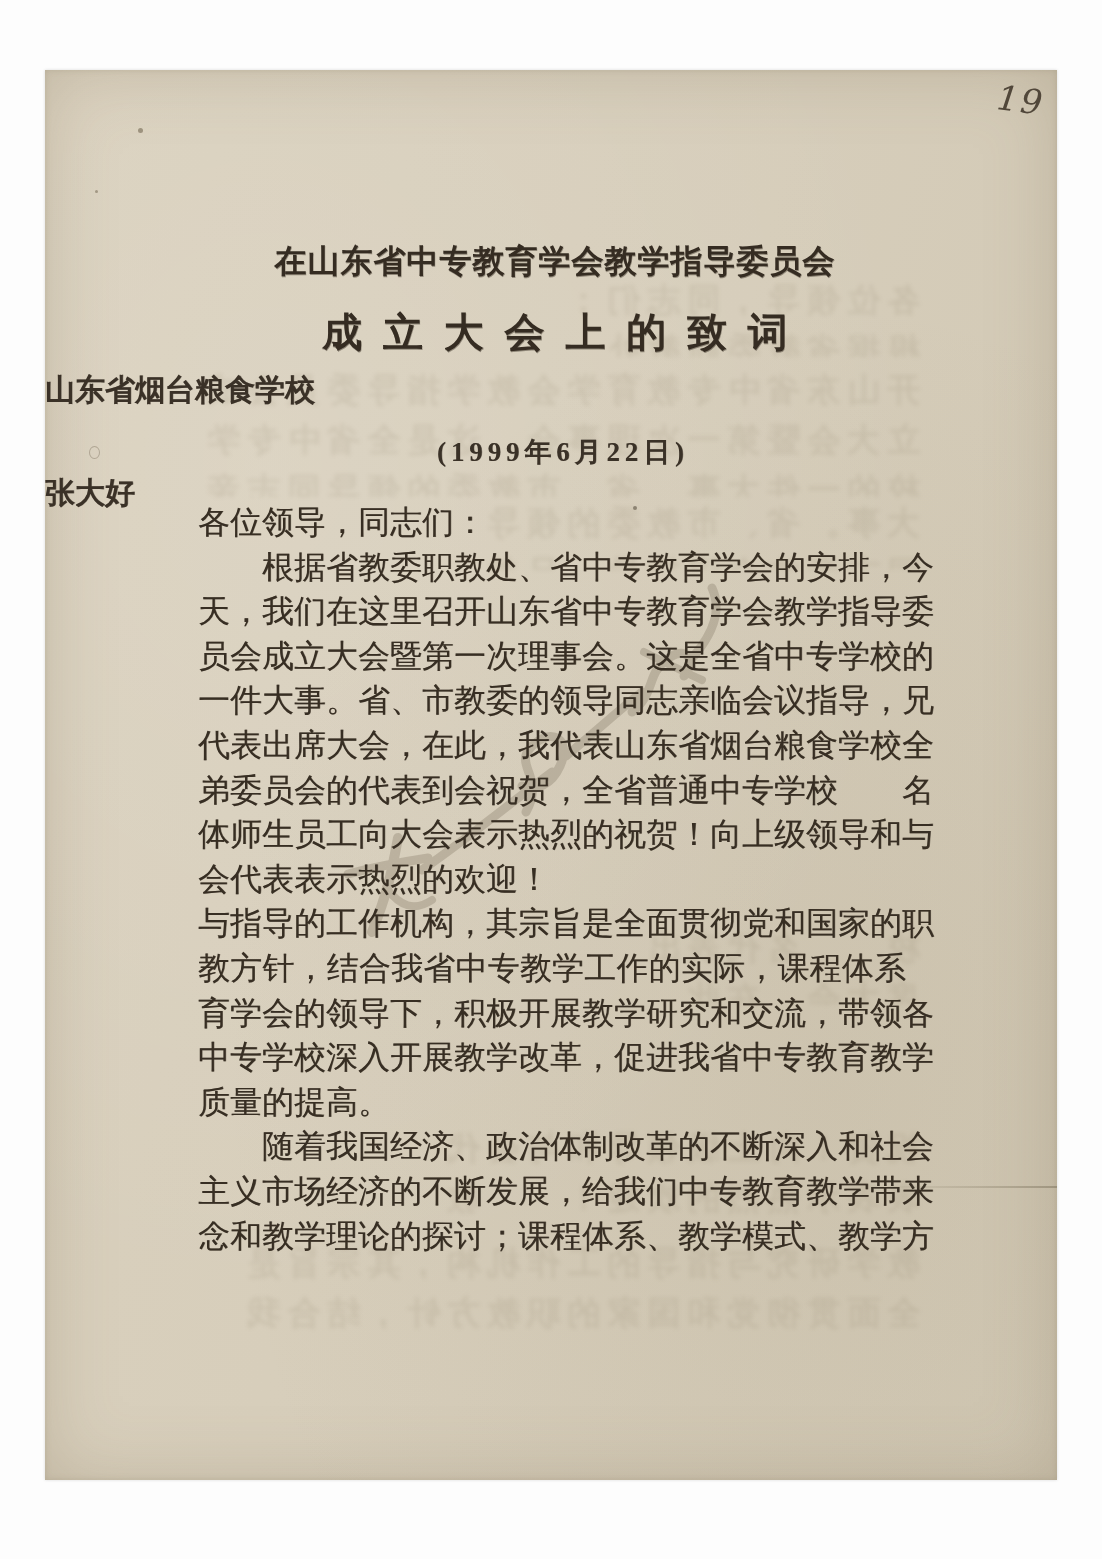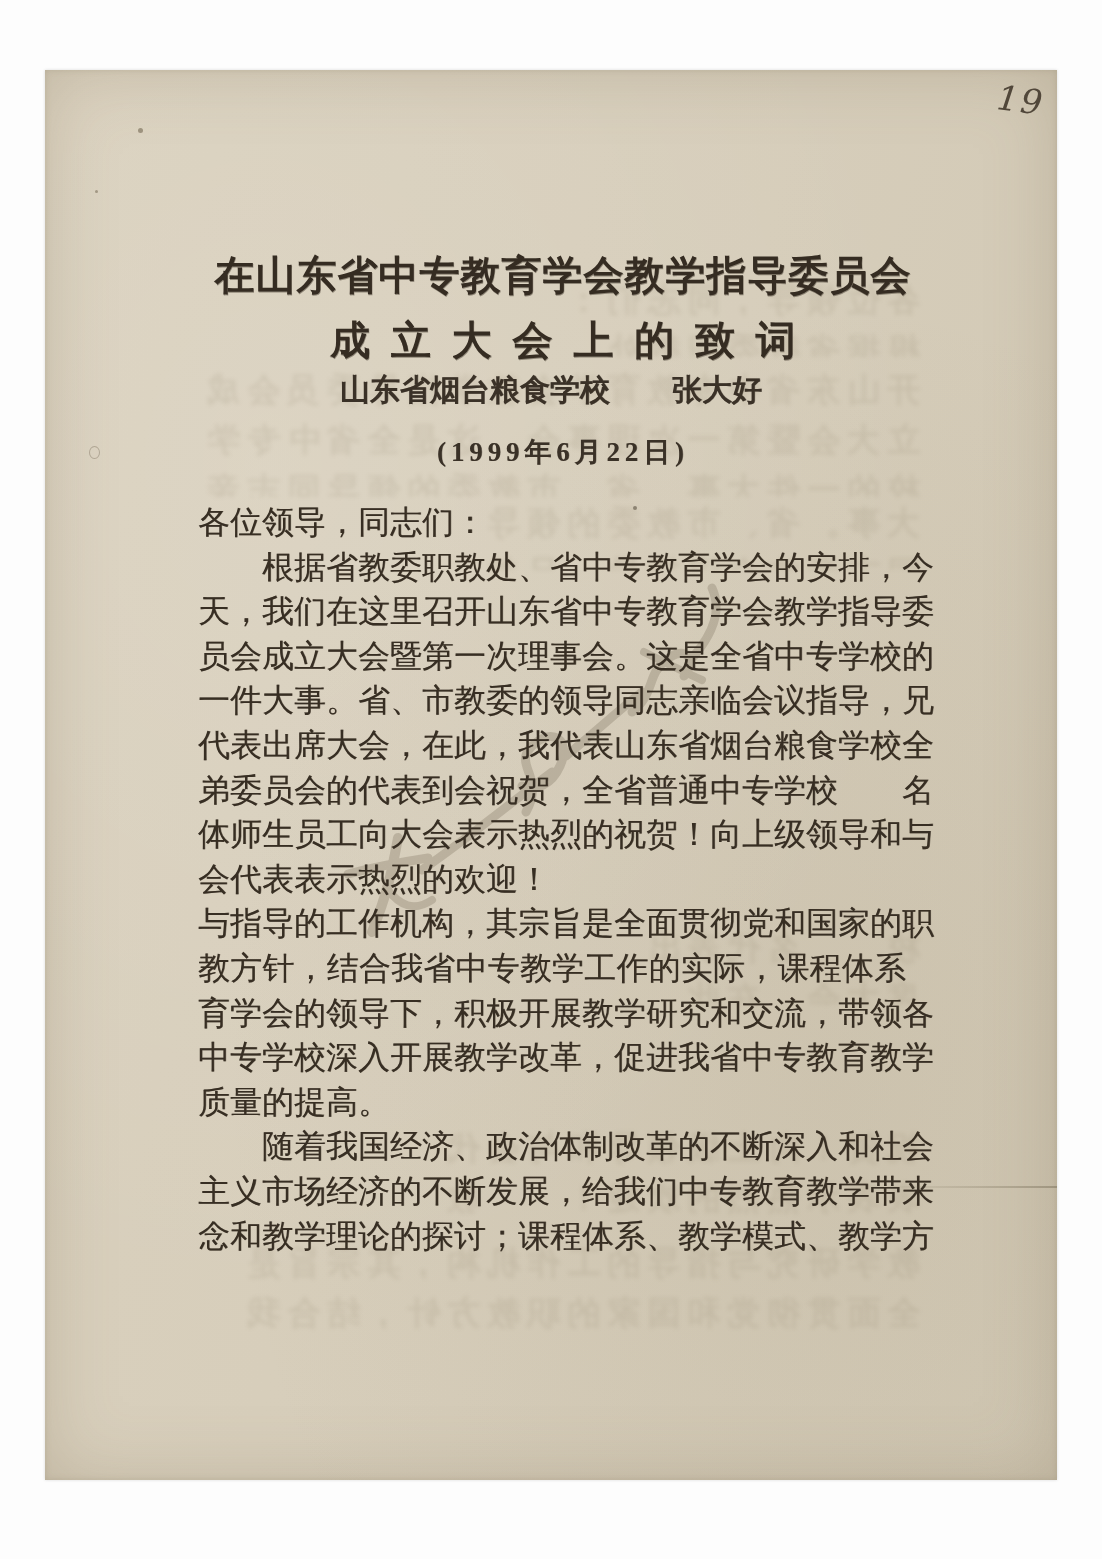--- a/index.html
+++ b/index.html
@@ -15,36 +15,37 @@
       radial-gradient(ellipse at 22% 28%, rgba(255,255,255,0.10), transparent 60%),
       radial-gradient(ellipse at 78% 72%, rgba(140,125,95,0.10), transparent 55%),
       linear-gradient(105deg,#dad1be 0%, #d6cdba 55%, #d1c8b4 100%);
     box-shadow:
       inset 0 0 70px rgba(125,110,82,0.26),
       inset 0 0 6px rgba(125,110,82,0.22),
       0 0 3px rgba(0,0,0,0.14);
   }
   
   .title1{
-    position:absolute;top:166px;left:0;width:100%;margin:12px;
-    text-align:center;font-size:40px;font-weight:700;color:#352c22;
+    position:absolute;top:166px;left:0;width:100%;margin:4px;
+    text-align:center;font-size:32px;font-weight:700;color:#352c22;
     letter-spacing:1px;
     text-shadow:0.5px 0.5px 0 rgba(53,44,34,0.45);
   }
   .title2{
-    position:absolute;top:231px;left:0;width:100%;margin:12px;
+    position:absolute;top:231px;left:0;width:100%;margin:4px;
     text-align:center;font-size:40px;font-weight:700;color:#352c22;
     letter-spacing:0.52em;padding-left:0.52em;box-sizing:border-box;
     text-shadow:0.5px 0.5px 0 rgba(53,44,34,0.45);
   }
   .byline{
     position:absolute;top:300px;left:0;width:100%;
     display:flex;justify-content:center;gap:62px;
     font-size:30px;font-weight:700;color:#3a3127;
     text-shadow:0.4px 0.4px 0 rgba(58,49,39,0.5);
+    flex-direction:column;
   }
   .dateline{
     position:absolute;top:364px;left:12px;width:100%;
     text-align:center;font-size:27px;font-weight:600;color:#3a3127;
     letter-spacing:0.18em;
     text-shadow:0.4px 0.4px 0 rgba(58,49,39,0.45);
   }
   .docbody{
     position:absolute;left:153px;top:430px;width:708px;
     color:#372e23;font-size:32px;

